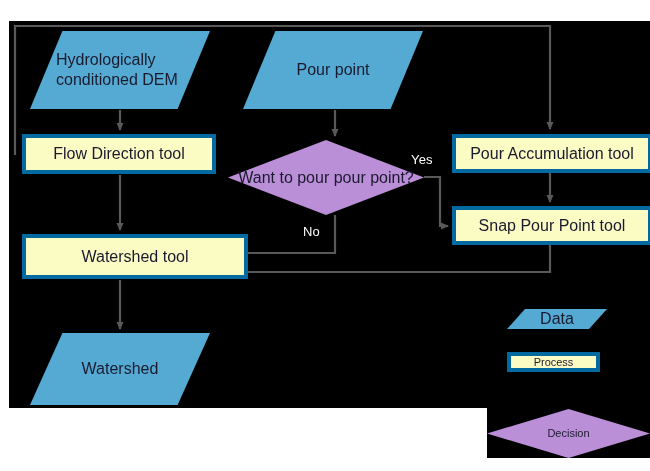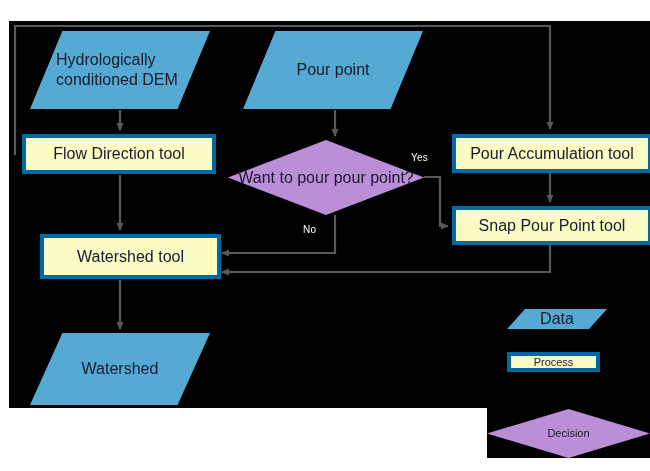--- a/index.html
+++ b/index.html
@@ -39,32 +39,32 @@
       clip-path:polygon(50% 0%,100% 50%,50% 100%,0% 50%);}
   .dec-shape .lbl{position:absolute;left:0;top:0;width:100%;height:100%;
       display:flex;align-items:center;justify-content:center;
       color:#1a1a2e;text-align:center;line-height:1.22;}
 
   
   #n-dem   {left:30px; top:31px;  width:180px;height:78px; font-size:16px;}
   #n-dem .lbl{padding:0 26px;justify-content:flex-start;text-align:left;}
   #n-pour  {left:243px;top:31px;  width:180px;height:78px; font-size:16px;}
   #n-fd    {left:22px; top:134px; width:194px;height:40px; font-size:16px;}
-  #n-ws    {left:40px; top:234px; width:181px;height:45px; font-size:16px;}
+  #n-ws    {left:22px; top:234px; width:226px;height:45px; font-size:16px;}
   #n-fa    {left:452px;top:134px; width:200px;height:39px; font-size:16px;}
   #n-spp   {left:452px;top:206px; width:200px;height:39px; font-size:16px;}
   #n-dia   {left:228px;top:140px; width:196px;height:75px; font-size:16px;}
   #n-wshed {left:30px; top:333px; width:180px;height:72px; font-size:16px;}
 
   
   #lg-data   {left:507px;top:309px;width:100px;height:20px;font-size:16px;}
   #lg-proc   {left:507px;top:352px;width:93px; height:20px;font-size:11px;}
   #lg-dec    {left:487px;top:409px;width:163px;height:49px;font-size:11px;}
 
-  .edge-label{position:absolute;font-size:10px;color:#ffffff;
+  .edge-label{position:absolute;font-size:13px;color:#ffffff;
       letter-spacing:.2px;}
   #lbl-yes{left:411px;top:152px;}
   #lbl-no {left:303px;top:224px;}
 </style>
 </head>
 <body>
 
 <div id="canvas">
 
   <div class="panel" id="panel-main"></div>

